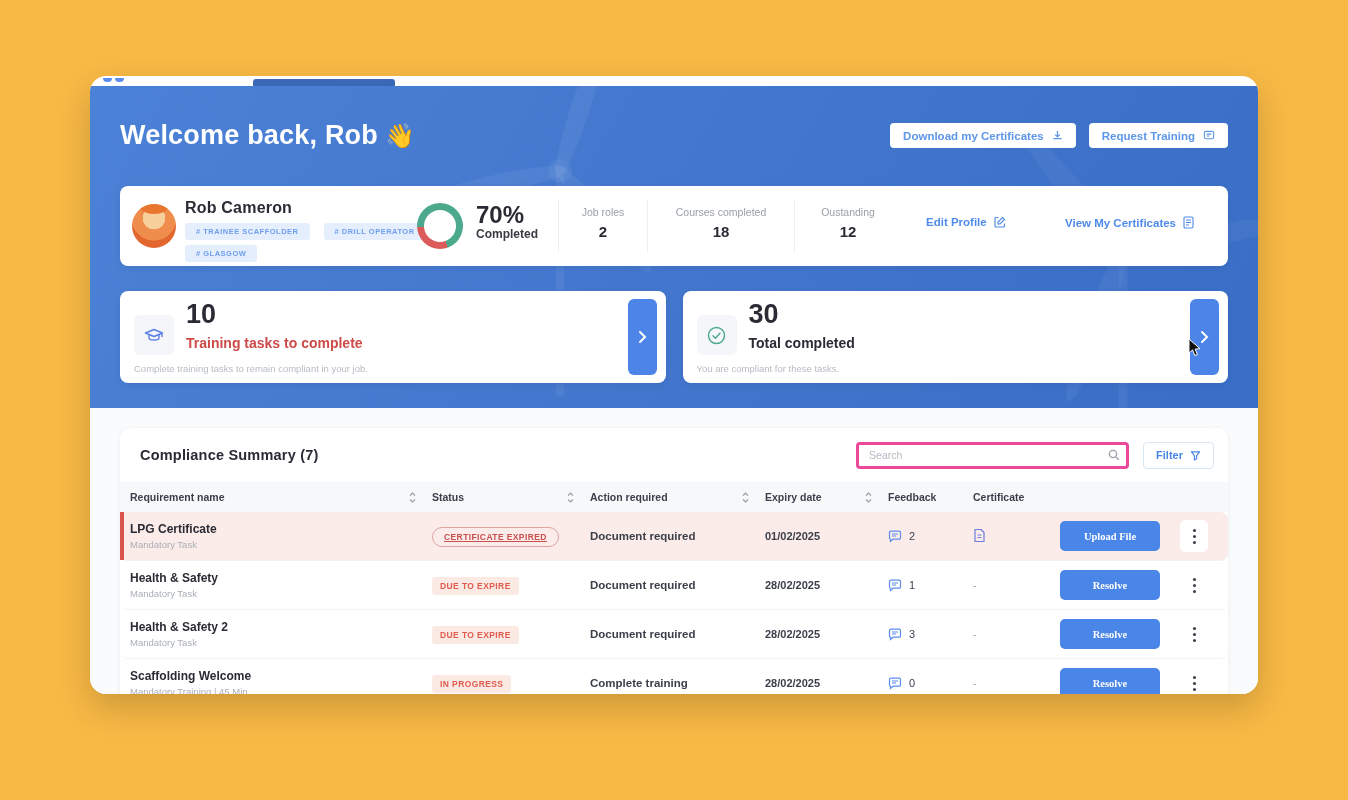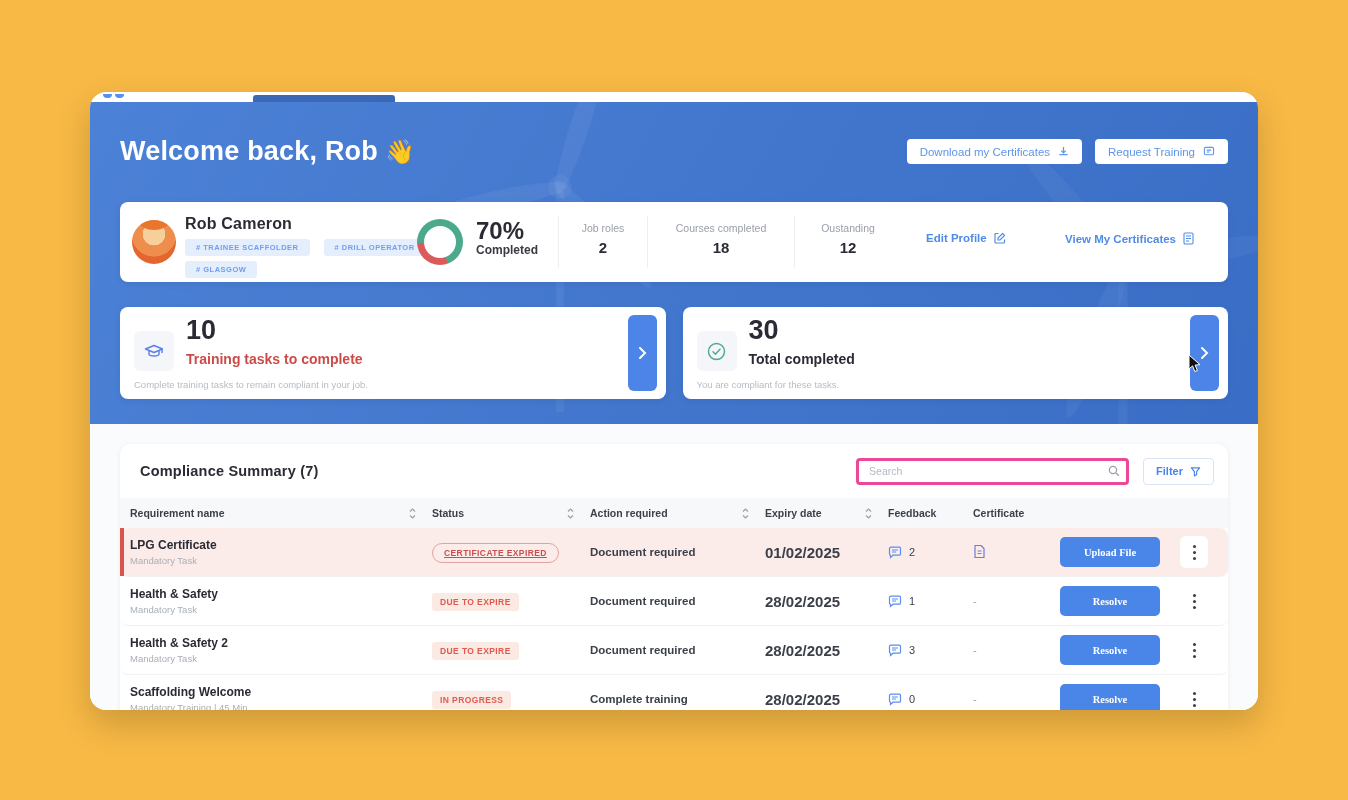--- a/index.html
+++ b/index.html
@@ -1,36 +1,36 @@
 <!DOCTYPE html>
 <html><head>
 <meta charset="utf-8">
 <style>
   * { margin:0; padding:0; box-sizing:border-box; }
   body { width:1348px; height:800px; font-family:"Liberation Sans", sans-serif; overflow:hidden; }
   .stage { position:relative; width:1348px; height:800px; background:#F8B945; }
 
-  .window { position:absolute; left:90px; top:92px; width:1168px; height:618px; background:#fff;
+  .window { position:absolute; left:90px; top:76px; width:1168px; height:618px; background:#fff;
             border-radius:16px; overflow:hidden; box-shadow:0 14px 34px rgba(0,0,0,.18); }
 
   
   .logo-mark { position:absolute; top:2px; left:13px; width:9px; height:4px; background:#5B8DEF; border-radius:0 0 4px 4px; }
   .logo-mark.m2 { left:25px; }
   .chrome-tab { position:absolute; top:3px; left:163px; width:142px; height:9px; background:#3A68B4; border-radius:3px 3px 0 0; }
 
   
   .hero { position:absolute; top:10px; left:0; right:0; height:322px; overflow:hidden;
           background:linear-gradient(120deg,#4B81D6 0%,#4478CE 45%,#3A6EC6 100%); }
   .turbine { position:absolute; opacity:.55; }
   .hero-row { position:absolute; top:34px; left:30px; right:30px; display:flex; justify-content:space-between; align-items:center; }
   .welcome { color:#fff; font-size:27px; font-weight:700; letter-spacing:.2px; }
   .wave { font-size:24px; }
   .hero-actions { display:flex; gap:13px; }
   .hero-btn { display:flex; align-items:center; gap:8px; background:#fff; border:none; border-radius:4px;
-              height:25px; padding:0 13px; color:#5E96E8; font-size:11.5px; font-weight:400; cursor:pointer;
+              height:25px; padding:0 13px; color:#5E96E8; font-size:11.5px; font-weight:700; cursor:pointer;
               font-family:"Liberation Sans", sans-serif; }
   .hero-btn svg { flex:none; }
 
   
   .profile-card { position:absolute; top:100px; left:30px; width:1108px; height:80px; background:#fff;
                   border-radius:8px; display:flex; align-items:center; box-shadow:0 2px 6px rgba(20,40,90,.10); }
   .avatar { position:absolute; left:12px; top:18px; width:44px; height:44px; border-radius:50%;
             background:radial-gradient(circle at 50% 32%, #f7cf9a 0 30%, #ef8d4c 31% 60%, #e4662f 61% 100%); overflow:hidden; }
   .avatar::after { content:""; position:absolute; left:8px; top:-4px; width:28px; height:14px; border-radius:50%; background:#e8762f; }
   .p-name { position:absolute; left:65px; top:13px; font-size:16px; font-weight:700; color:#2B2B35; letter-spacing:.2px; }
@@ -87,21 +87,21 @@
   .drow { height:49px; border-bottom:1px solid #F1F2F4; cursor:pointer; background:#fff;border-radius:8px; }
   .drow.highlight { background:#FBECE9; }
   .drow.highlight::before { content:""; position:absolute; left:0; top:0; bottom:0; width:4px; background:#D9534F; }
   .cell-name .nm { font-size:12px; font-weight:700; color:#2B2B35; margin-bottom:3px; }
   .cell-name .sub { font-size:9.5px; color:#A9AFB7; }
   .pill-outline { display:inline-block; border:1px solid #DFA3A0; color:#C94F4F; font-size:8.5px; font-weight:700;
                   letter-spacing:.4px; padding:4px 11px; border-radius:999px;text-decoration:underline; }
   .pill-soft { display:inline-block; background:#FBEAE4; color:#E05A4E; font-size:8.5px; font-weight:700;
                letter-spacing:.4px; padding:4px 8px; border-radius:3px; }
   .cell-action { font-size:11.5px; font-weight:600; color:#3A3F4A; }
-  .cell-expiry { font-size:15px; font-weight:600; color:#3A3F4A; }
+  .cell-expiry { font-size:11px; font-weight:600; color:#3A3F4A; }
   .cell-feedback { display:flex; align-items:center; gap:7px; font-size:11px; color:#3A4355; cursor:pointer; }
   .cell-cert { font-size:11px; color:#9AA0A8; }
   .row-btn { width:100px; height:30px; background:#4A85E8; color:#fff; border:none; border-radius:5px;
              font-size:10.5px; font-weight:600; cursor:pointer; font-family:Liberation Serif, serif; }
   .kebab { width:28px; height:32px; border-radius:6px; display:flex; align-items:center; justify-content:center; cursor:pointer; }
   .drow.highlight .kebab { background:#fff; }
   .kebab i { width:3px; height:3px; border-radius:50%; background:#3A3F4A; box-shadow:0 -6px 0 #3A3F4A, 0 6px 0 #3A3F4A; display:block; }
 
   .cursor { position:absolute; left:1098px; top:262px; z-index:50; }
 </style>

